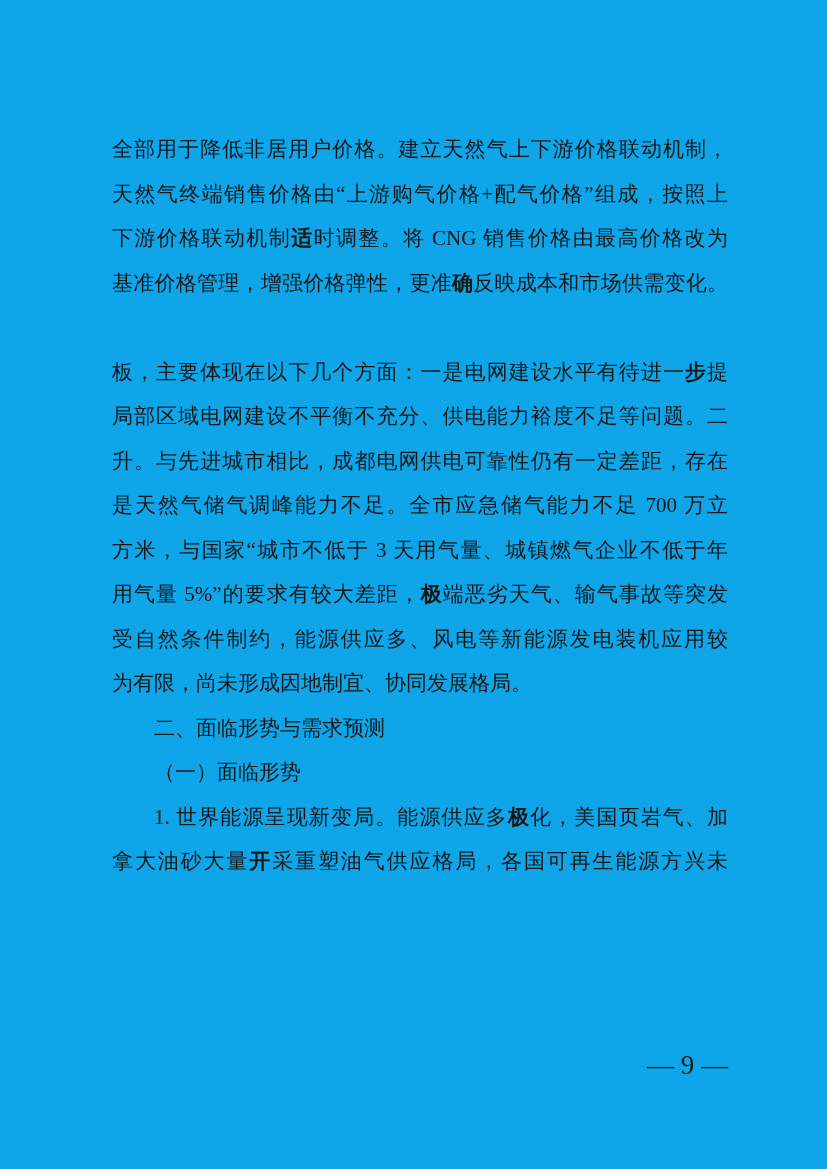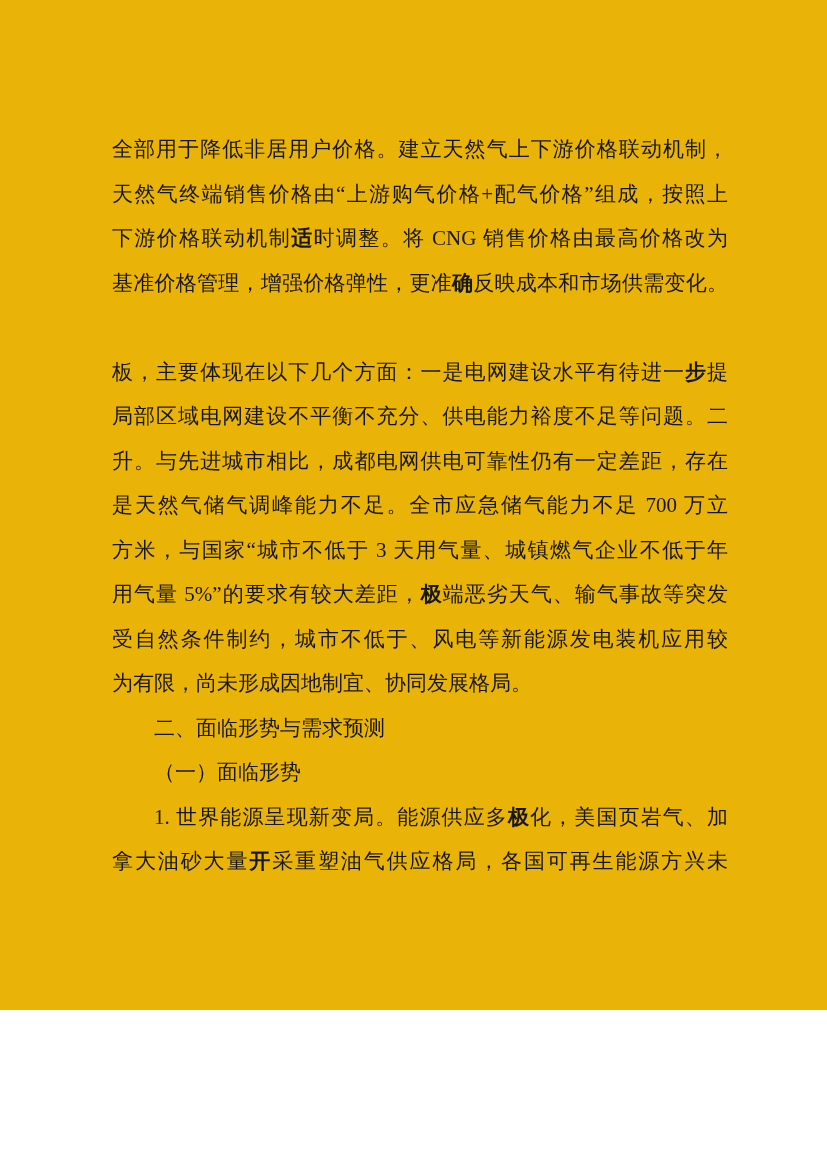--- a/index.html
+++ b/index.html
@@ -3,22 +3,22 @@
 <meta charset="utf-8">
 <style>
   html, body {
     margin: 0;
     padding: 0;
     background: #ffffff;
   }
   .page {
     position: relative;
     width: 827px;
-    height: 1010px;
-    background: #eab308;
+    height: 1169px;
+    background: #0ea5e9;
     overflow: hidden;
     font-family: "Liberation Serif", "DejaVu Serif", serif;
     color: #171717;
   }
   .doc {
     position: absolute;
     left: 112px;
     top: 127px;
     width: 616px;
   }
@@ -63,21 +63,21 @@
       <div class="line"><span>天然气终端销售价格由“上游购气价格+配气价格”组成，按照上</span></div>
       <div class="line"><span>下游价格联动机制</span><b class="em">适</b><span>时调整。将 CNG 销售价格由最高价格改为</span></div>
       <div class="line"><span>基准价格管理，增强价格弹性，更准</span><b class="em">确</b><span>反映成本和市场供需变化。</span></div>
       <div class="line blank"></div>
       <div class="line"><span>板，主要体现在以下几个方面：一是电网建设水平有待进一</span><b class="em">步</b><span>提</span></div>
       <div class="line"><span>局部区域电网建设不平衡不充分、供电能力裕度不足等问题。二</span></div>
       <div class="line"><span>升。与先进城市相比，成都电网供电可靠性仍有一定差距，存在</span></div>
       <div class="line"><span>是天然气储气调峰能力不足。全市应急储气能力不足 700 万立</span></div>
       <div class="line"><span>方米，与国家“城市不低于 3 天用气量、城镇燃气企业不低于年</span></div>
       <div class="line"><span>用气量 5%”的要求有较大差距，</span><b class="em">极</b><span>端恶劣天气、输气事故等突发</span></div>
-      <div class="line"><span>受自然条件制约，城市不低于、风电等新能源发电装机应用较</span></div>
+      <div class="line"><span>受自然条件制约，能源供应多、风电等新能源发电装机应用较</span></div>
       <div class="line nj"><span>为有限，尚未形成因地制宜、协同发展格局。</span></div>
       <div class="line indent nj"><span>二、面临形势与需求预测</span></div>
       <div class="line indent nj"><span>（一）面临形势</span></div>
       <div class="line indent"><span>1. 世界能源呈现新变局。能源供应多</span><b class="em">极</b><span>化，美国页岩气、加</span></div>
       <div class="line"><span>拿大油砂大量</span><b class="em">开</b><span>采重塑油气供应格局，各国可再生能源方兴未</span></div>
     </div>
   <div class="footer">
     <span>— 9 —</span>
   </div>
 </div>

